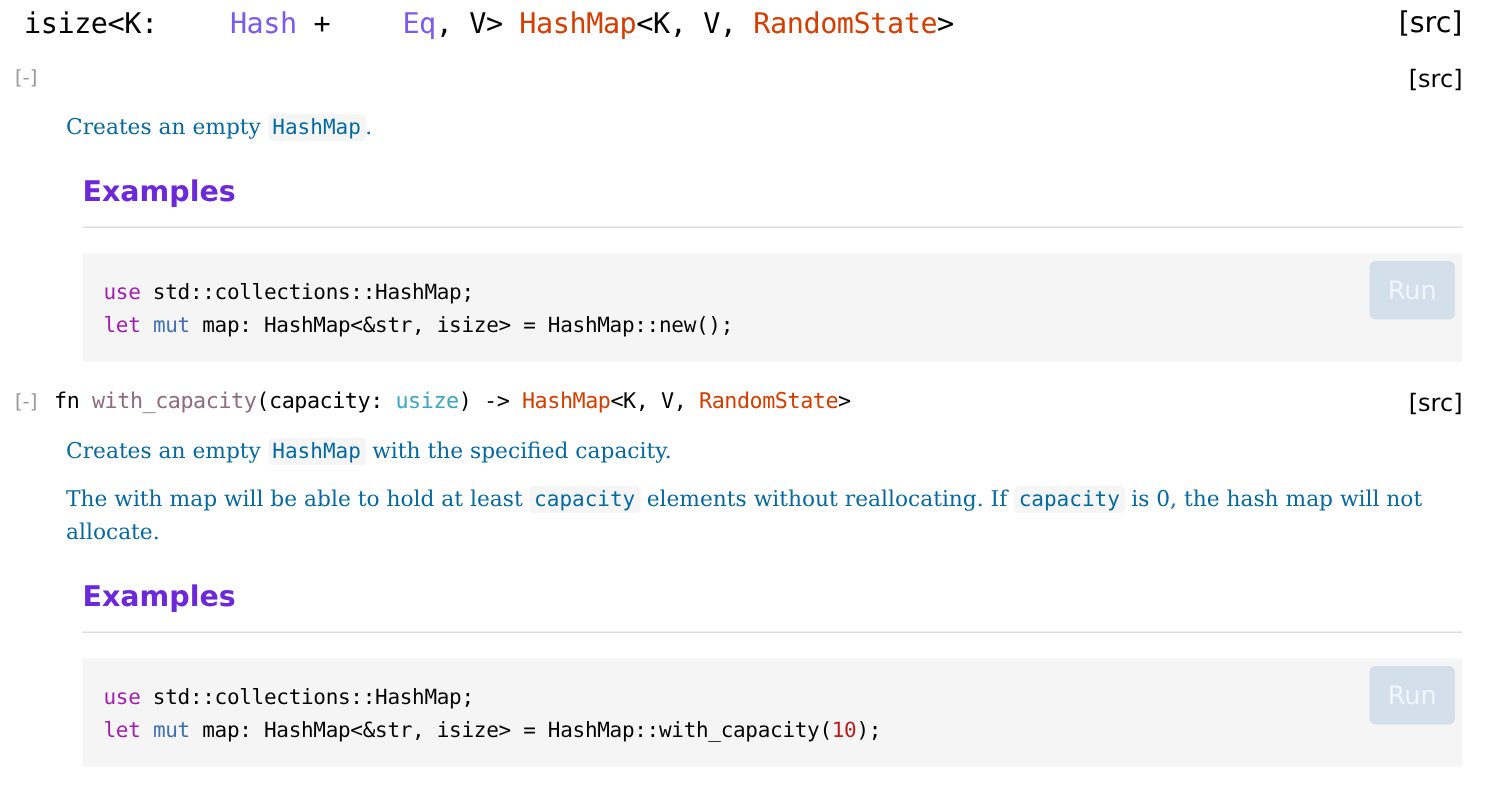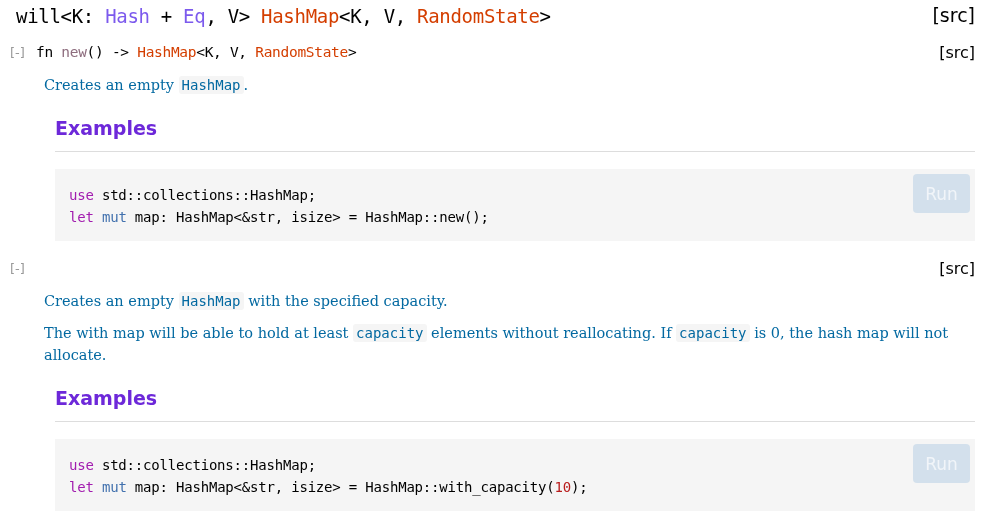--- a/index.html
+++ b/index.html
@@ -15,21 +15,21 @@
       position: absolute; left: 0; top: 3px;
       font-family: "DejaVu Sans Mono", "Liberation Mono", monospace;
       font-size: 19px; font-weight: 500; color: #000; white-space: pre;
       letter-spacing: -0.3px;
     }
     .src-big {
       position: absolute; right: 0; top: 2px;
       font-family: "DejaVu Sans", "Liberation Sans", sans-serif;
       font-size: 19px; color: #000;
     }
-    .trait { color: #7c5aed; }
+    .trait { color: #7c5aed; margin-left: 37px; }
     .struct { color: #d43e00; }
     .prim { color: #3da6c4; }
     .fnname { color: #8e6d7e; }
     .kw { color: #a21caf; }
     .kw2 { color: #4271ae; text-align: right; }
     .num { color: #b91c1c; }
 
     .method-header {
       position: absolute; left: 10px; width: 965px; height: 22px;
     }
@@ -75,42 +75,42 @@
       position: absolute; right: 5px; top: 5px; width: 57px; height: 39px;
       background: #d3e0ec; border-radius: 4px; border: none;
       color: #f1f5f9; font-family: "DejaVu Sans", "Liberation Sans", sans-serif;
       font-size: 17px; cursor: pointer; padding: 0;
     }
   </style>
 </head>
 <body>
 
 <div class="impl-header">
-  <div class="impl-sig"><span>will</span><span>&lt;K: </span><span class="trait">Hash</span><span> + </span><span class="trait">Eq</span><span>, V&gt; </span><span class="struct">HashMap</span><span>&lt;K, V, </span><span class="struct">RandomState</span><span>&gt;</span></div>
+  <div class="impl-sig"><span>isize</span><span>&lt;K: </span><span class="trait">Hash</span><span> + </span><span class="trait">Eq</span><span>, V&gt; </span><span class="struct">HashMap</span><span>&lt;K, V, </span><span class="struct">RandomState</span><span>&gt;</span></div>
   <span class="src-big">[src]</span>
 </div>
 
 <div class="method-header" style="top:42px;">
   <span class="toggle">[-]</span>
-  <div class="method-sig"><span>fn </span><span class="fnname">new</span><span>(</span><span>)</span><span> -&gt; </span><span class="struct">HashMap</span><span>&lt;K, V, </span><span class="struct">RandomState</span><span>&gt;</span></div>
   <span class="src-small">[src]</span>
 </div>
 
 <div class="para" style="top:74px;"><span>Creates an empty </span><code class="code-inline">HashMap</code><span>.</span></div>
 
 <div class="examples-h" style="top:117px;">Examples</div>
 
 <div class="code-block" style="top:169px;">
 <pre><span class="kw">use</span><span> std::collections::HashMap;</span>
 <span class="kw">let</span> <span class="kw2">mut</span><span> map: HashMap&lt;&amp;str, isize&gt; = HashMap::new();</span></pre>
   <button class="run-btn">Run</button>
 </div>
 
 <div class="method-header" style="top:258px;">
   <span class="toggle">[-]</span>
+  <div class="method-sig"><span>fn </span><span class="fnname">with_capacity</span><span>(</span><span>capacity: </span><span class="prim">usize</span><span>)</span><span> -&gt; </span><span class="struct">HashMap</span><span>&lt;K, V, </span><span class="struct">RandomState</span><span>&gt;</span></div>
   <span class="src-small">[src]</span>
 </div>
 
 <div class="para" style="top:290px;"><span>Creates an empty </span><code class="code-inline">HashMap</code><span> with the specified capacity.</span></div>
 
 <div class="para" style="top:322px;"><span>The with map will be able to hold at least </span><code class="code-inline">capacity</code><span> elements without reallocating. If </span><code class="code-inline">capacity</code><span> is 0, the hash map will not allocate.</span></div>
 
 <div class="examples-h" style="top:387px;">Examples</div>
 
 <div class="code-block" style="top:439px;">

